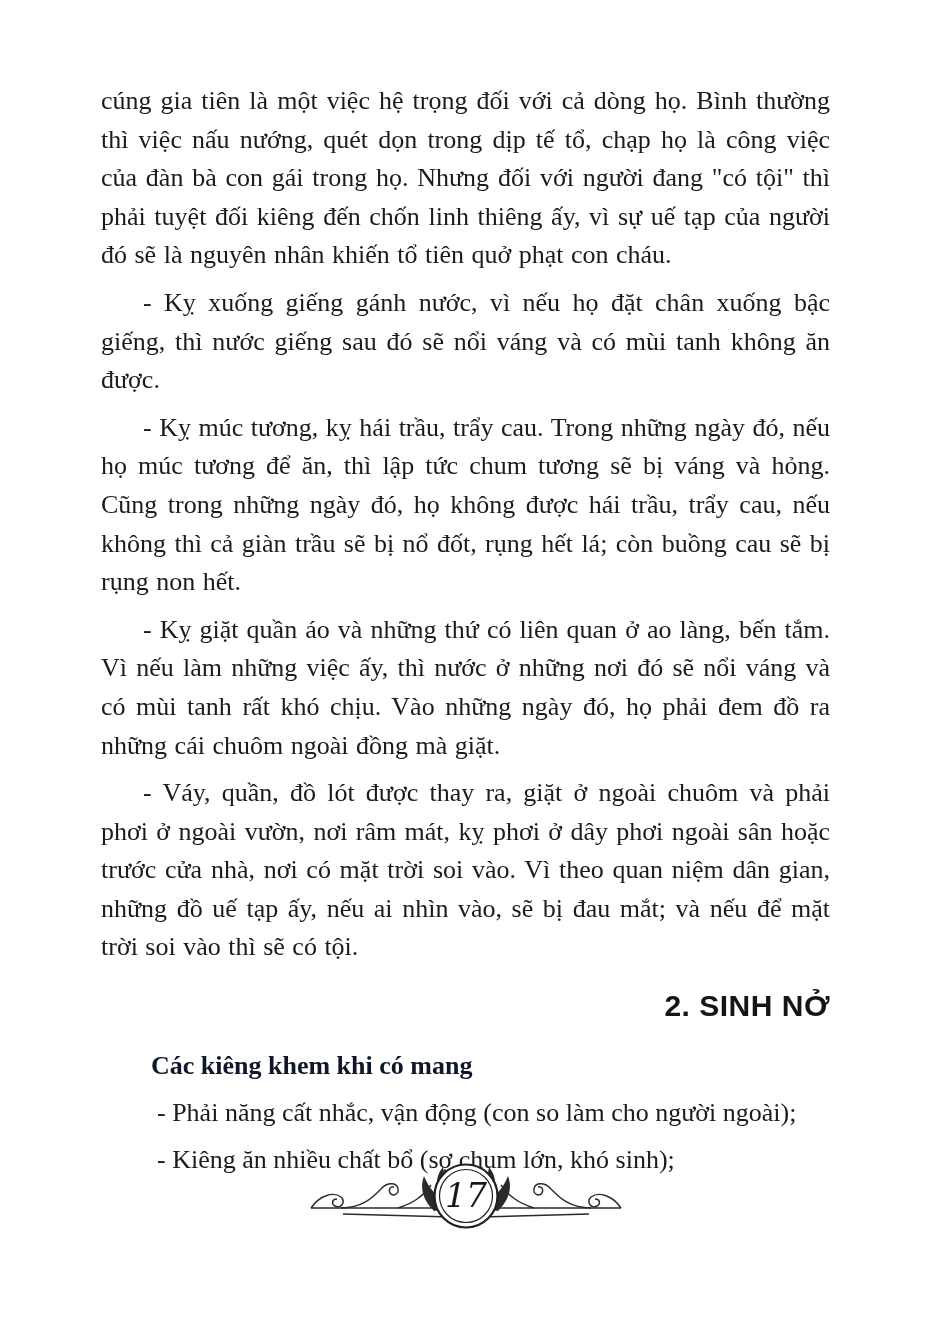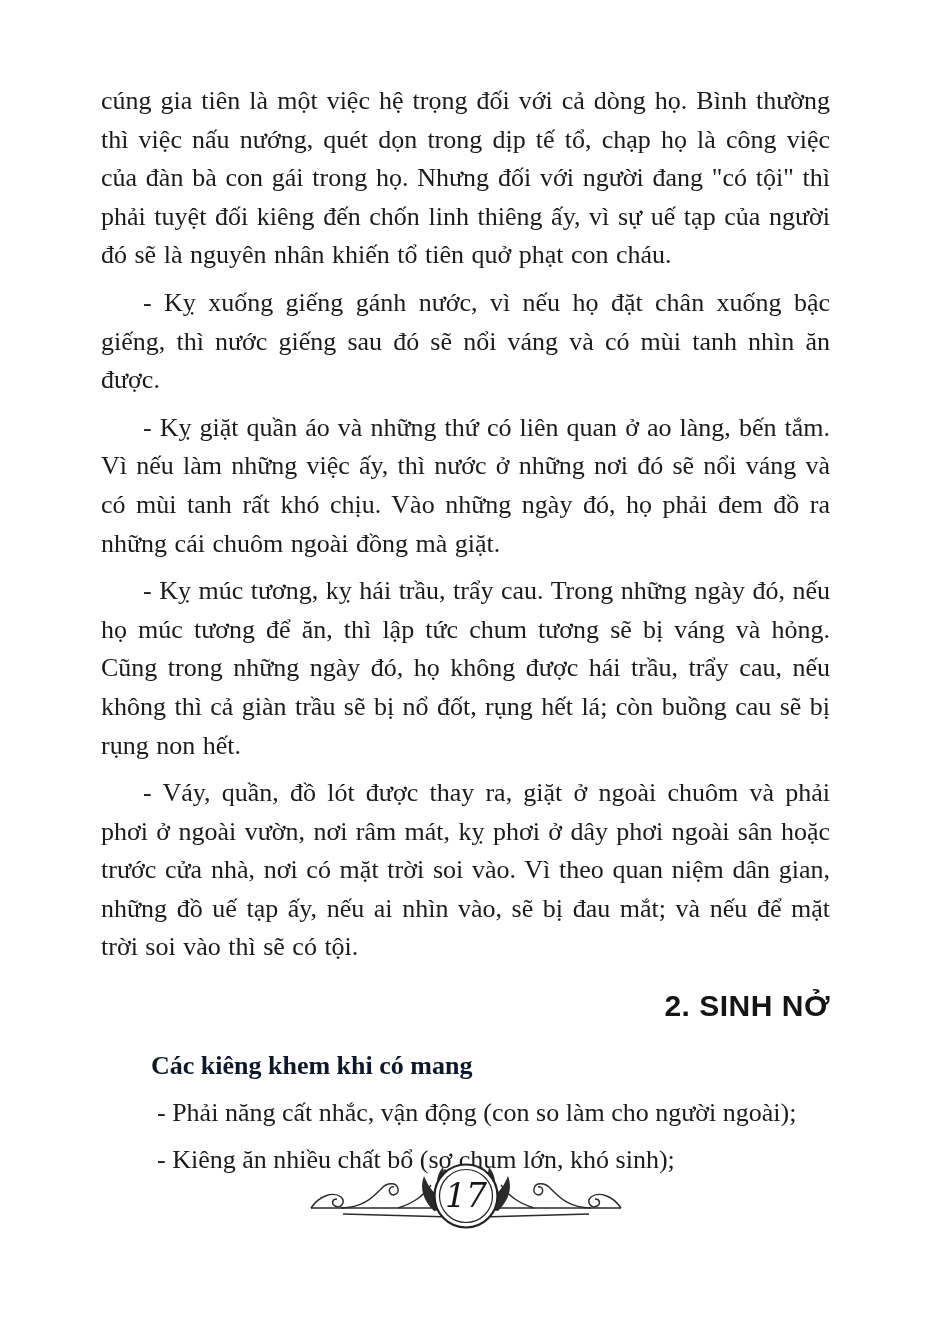--- a/index.html
+++ b/index.html
@@ -65,23 +65,23 @@
     font-size: 33px;
     fill: #171717;
   }
 </style>
 </head>
 <body>
 
 <div class="page">
   <div class="text-block">
     <p class="body-par">cúng gia tiên là một việc hệ trọng đối với cả dòng họ. Bình thường thì việc nấu nướng, quét dọn trong dịp tế tổ, chạp họ là công việc của đàn bà con gái trong họ. Nhưng đối với người đang "có tội" thì phải tuyệt đối kiêng đến chốn linh thiêng ấy, vì sự uế tạp của người đó sẽ là nguyên nhân khiến tổ tiên quở phạt con cháu.</p>
-    <p class="body-par ind">- Kỵ xuống giếng gánh nước, vì nếu họ đặt chân xuống bậc giếng, thì nước giếng sau đó sẽ nổi váng và có mùi tanh nhìn ăn được.</p>
+    <p class="body-par ind">- Kỵ xuống giếng gánh nước, vì nếu họ đặt chân xuống bậc giếng, thì nước giếng sau đó sẽ nổi váng và có mùi tanh không ăn được.</p>
+    <p class="body-par ind">- Kỵ múc tương, kỵ hái trầu, trẩy cau. Trong những ngày đó, nếu họ múc tương để ăn, thì lập tức chum tương sẽ bị váng và hỏng. Cũng trong những ngày đó, họ không được hái trầu, trẩy cau, nếu không thì cả giàn trầu sẽ bị nổ đốt, rụng hết lá; còn buồng cau sẽ bị rụng non hết.</p>
     <p class="body-par ind">- Kỵ giặt quần áo và những thứ có liên quan ở ao làng, bến tắm. Vì nếu làm những việc ấy, thì nước ở những nơi đó sẽ nổi váng và có mùi tanh rất khó chịu. Vào những ngày đó, họ phải đem đồ ra những cái chuôm ngoài đồng mà giặt.</p>
-    <p class="body-par ind">- Kỵ múc tương, kỵ hái trầu, trẩy cau. Trong những ngày đó, nếu họ múc tương để ăn, thì lập tức chum tương sẽ bị váng và hỏng. Cũng trong những ngày đó, họ không được hái trầu, trẩy cau, nếu không thì cả giàn trầu sẽ bị nổ đốt, rụng hết lá; còn buồng cau sẽ bị rụng non hết.</p>
     <p class="body-par ind">- Váy, quần, đồ lót được thay ra, giặt ở ngoài chuôm và phải phơi ở ngoài vườn, nơi râm mát, kỵ phơi ở dây phơi ngoài sân hoặc trước cửa nhà, nơi có mặt trời soi vào. Vì theo quan niệm dân gian, những đồ uế tạp ấy, nếu ai nhìn vào, sẽ bị đau mắt; và nếu để mặt trời soi vào thì sẽ có tội.</p>
 
     <h2 class="section-heading">2. SINH NỞ</h2>
 
     <h3 class="subheading">Các kiêng khem khi có mang</h3>
 
     <p class="bullet">- Phải năng cất nhắc, vận động (con so làm cho người ngoài);</p>
     <p class="bullet">- Kiêng ăn nhiều chất bổ (sợ chum lớn, khó sinh);</p>
   </div>
 

